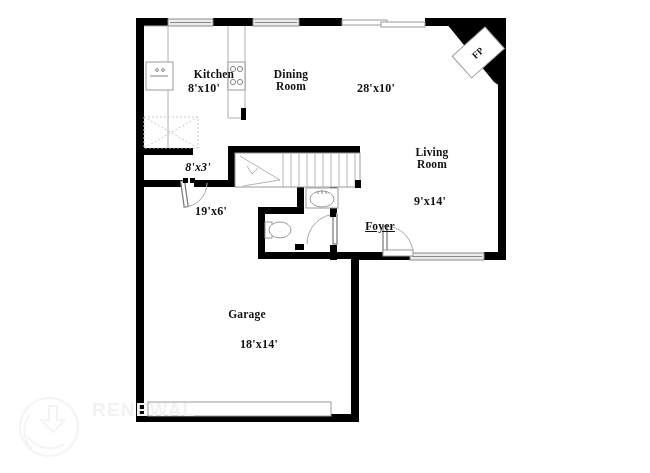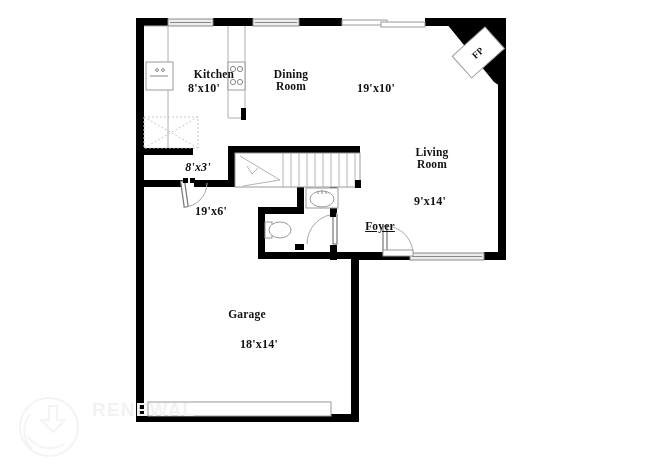--- a/index.html
+++ b/index.html
@@ -233,21 +233,21 @@
     </g>
 
   </svg>
 
   <div class="label label-room" style="left:184px; top:68px; width:60px;">Kitchen</div>
   <div class="label label-dim" style="left:174px; top:82px; width:60px;">8'x10'</div>
 
   <div class="label label-room" style="left:260px; top:68px; width:62px;">Dining
 Room</div>
 
-  <div class="label label-dim" style="left:346px; top:82px; width:60px;">19'x10'</div>
+  <div class="label label-dim" style="left:346px; top:82px; width:60px;">28'x10'</div>
 
   <div class="label label-room" style="left:401px; top:106px; width:62px;margin-top:40px;">Living
 Room</div>
 
   <div class="label label-dim" style="left:400px; top:195px; width:60px;">9'x14'</div>
 
   <div class="label label-dim" style="left:168px; top:161px; width:60px;font-style:italic;">8'x3'</div>
 
   <div class="label label-dim" style="left:180px; top:205px; width:62px;">19'x6'</div>
 

